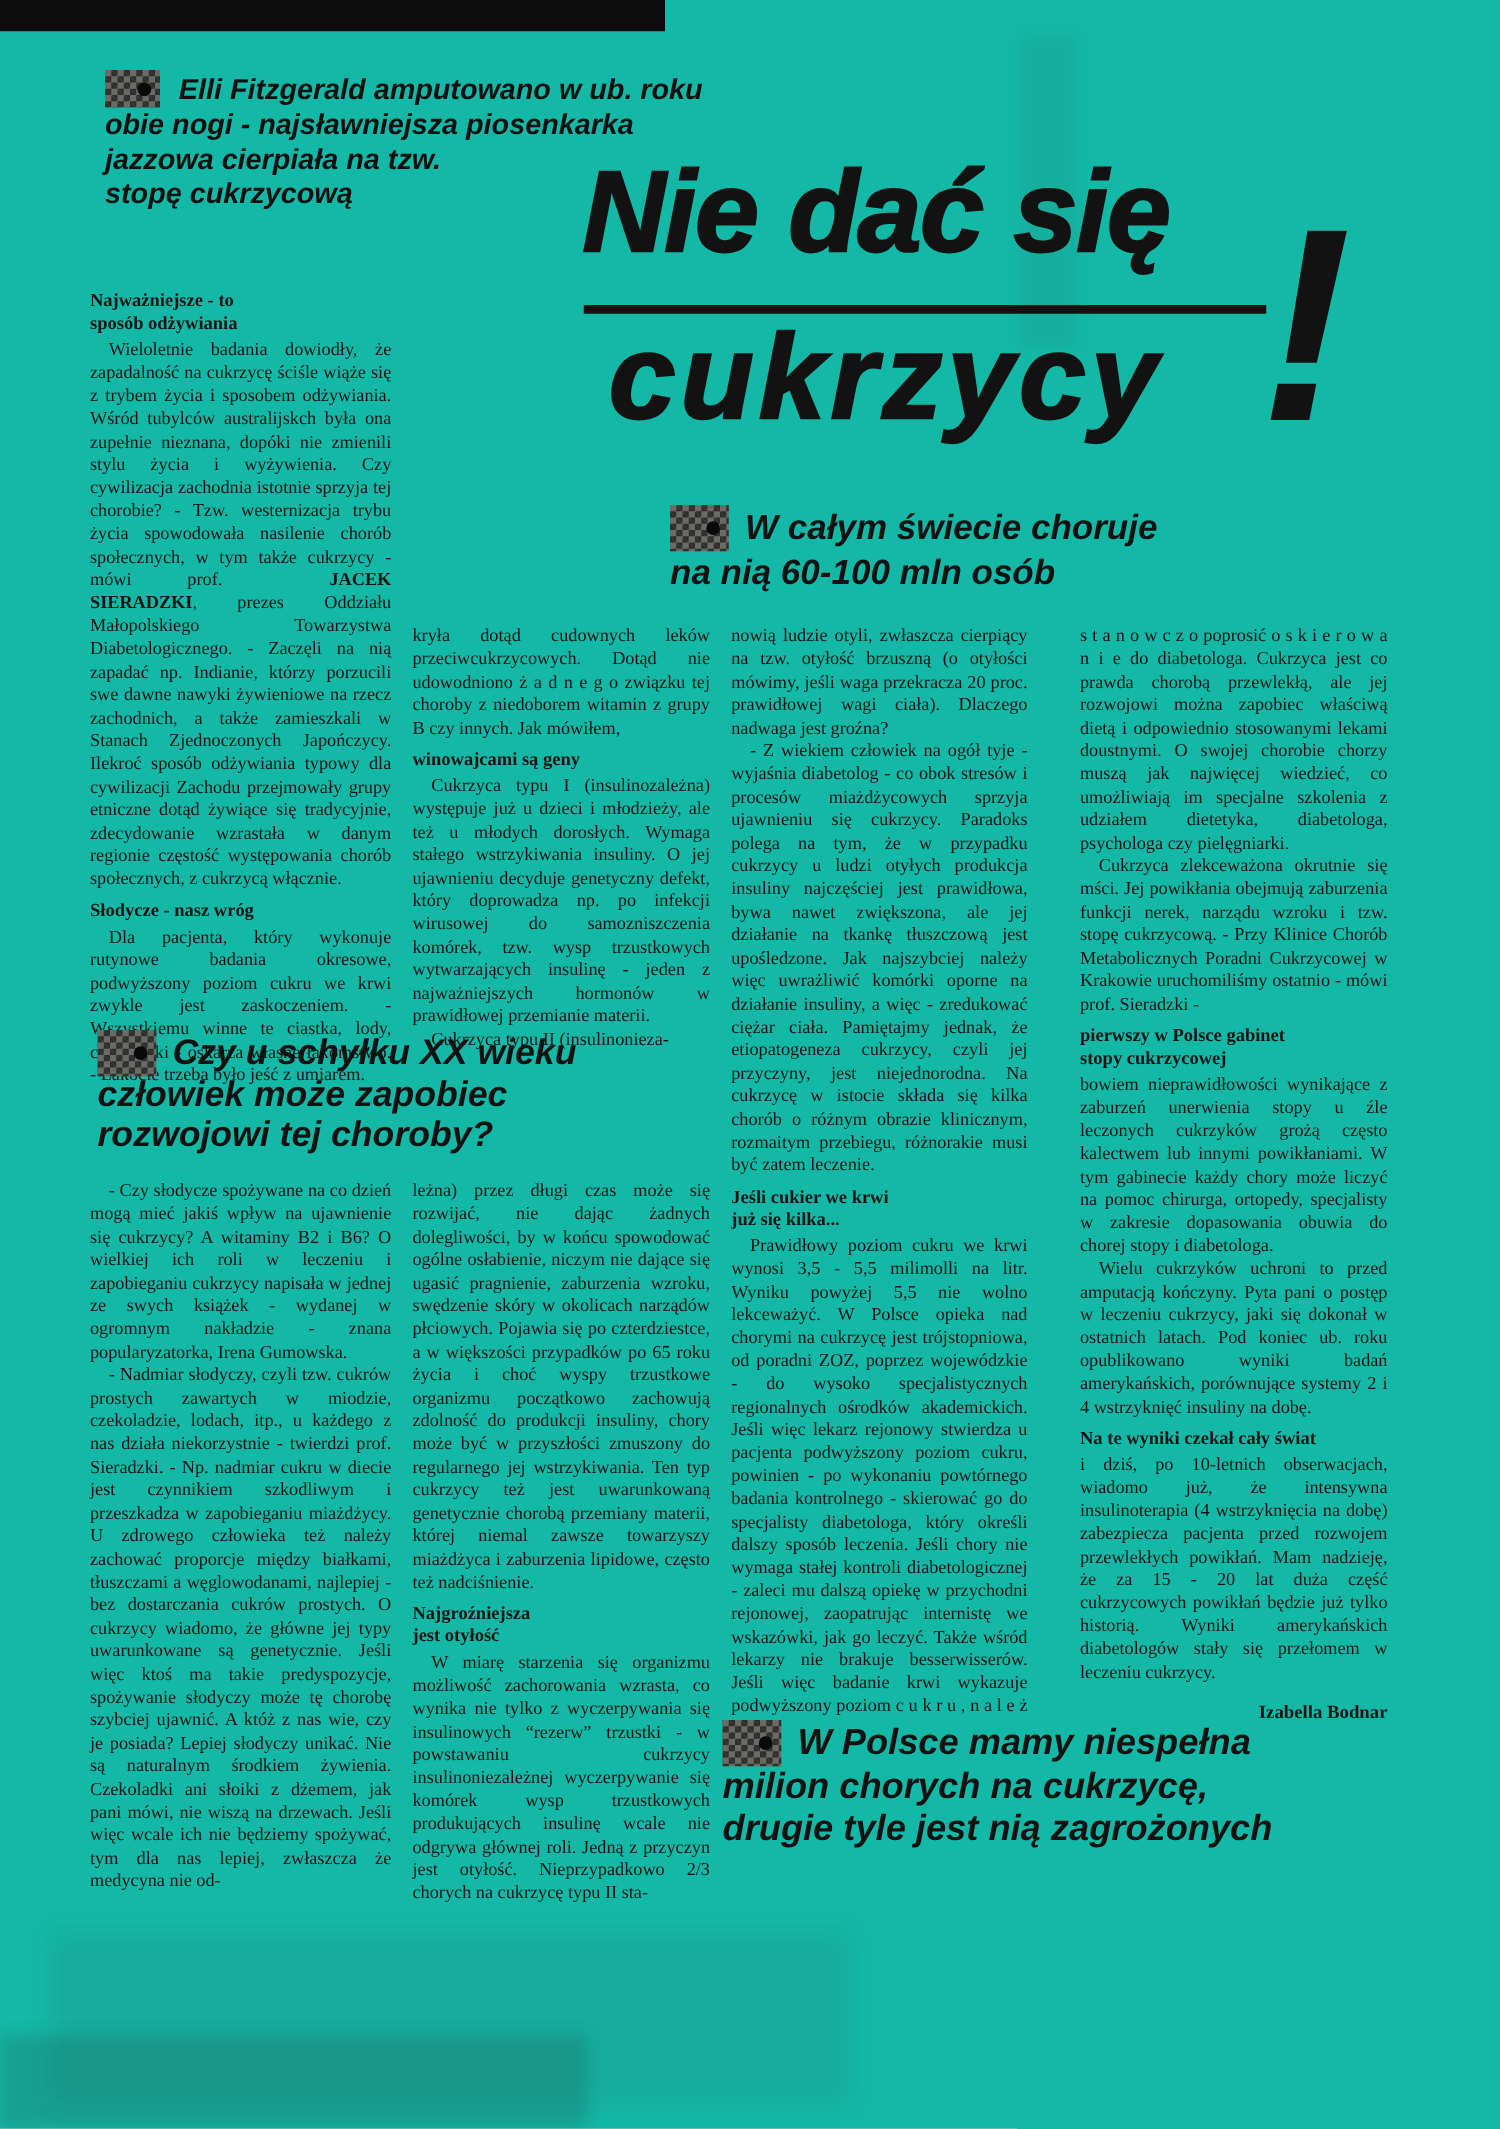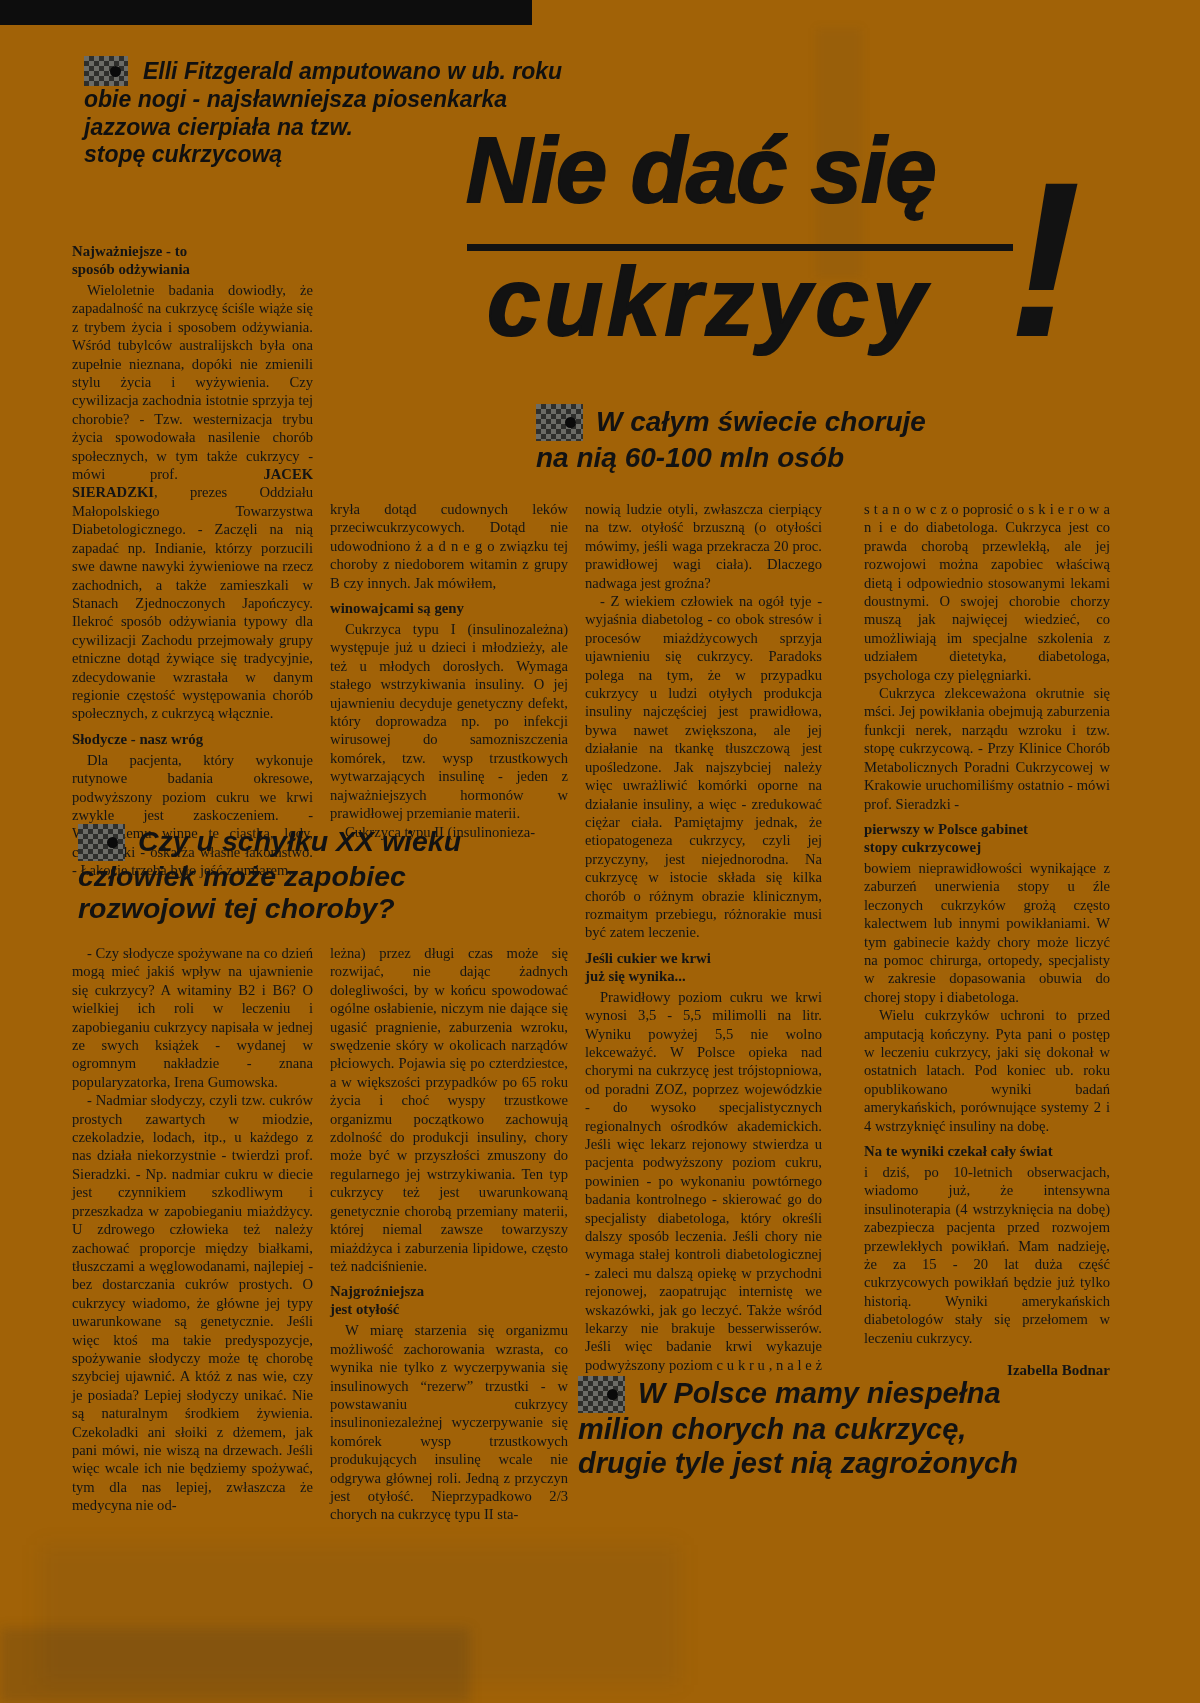--- a/index.html
+++ b/index.html
@@ -1,19 +1,19 @@
 <!DOCTYPE html>
 <html><head>
 <meta charset="utf-8">
 <style>
   * { margin:0; padding:0; box-sizing:border-box; }
   html,body { background:#c9c8c3; }
   .page {
     position:relative; width:1200px; height:1703px; margin:0 auto;
-    background:#a16207; overflow:hidden;
+    background:#14b8a6; overflow:hidden;
     font-family:"Liberation Serif", serif; color:#141414;
   }
   .topbar { position:absolute; left:0; top:0; width:532px; height:25px; background:#0d0d0d; }
 
   
   .ghost { position:absolute; pointer-events:none; }
   .g1 { left:816px; top:28px; width:46px; height:250px; background:rgba(60,60,55,0.07); filter:blur(5px); }
   .g2 { left:40px; top:1545px; width:640px; height:140px; background:rgba(50,50,45,0.08); filter:blur(10px); }
   .g3 { left:0; top:1628px; width:470px; height:75px; background:rgba(40,40,36,0.16); filter:blur(6px); }
 
@@ -67,21 +67,21 @@
   }
 
   .col {
     position:absolute; font-family:"Liberation Serif", serif;
     font-size:14.6px; line-height:18.4px; text-align:justify; color:#141414;
   }
   .col p { margin:0; text-indent:15px; }
   .col p.ni { text-indent:0; }
   .col h4 { margin:7px 0 3px; font-size:14.8px; line-height:18px; font-weight:700; text-align:left; }
   .col h4 .hl { display:block; }
-  .col1top h4:first-child { margin-top:12px; }
+  .col1top h4:first-child { margin-top:2px; }
   .bold-name { font-weight:700;margin-left:41px; }
   .byline { margin-top:14px; text-align:right; font-weight:700; font-size:15px; }
 
   .col1top    { left:72px;  top:230px; width:241px; }
   .col1bottom { left:72px;  top:944px; width:241px; }
   .col2top    { left:330px; top:500px; width:238px; }
   .col2bottom { left:330px; top:944px; width:238px; }
   .col3       { left:585px; top:500px; width:237px; }
   .col4       { left:864px; top:500px; width:246px; }
 </style>
@@ -148,21 +148,21 @@
         <span class="hl">jest otyłość</span>
       </h4>
     <p>W miarę starzenia się organizmu możliwość zachorowania wzrasta, co wynika nie tylko z wyczerpywania się insulinowych “rezerw” trzustki - w powstawaniu cukrzycy insulinoniezależnej wyczerpywanie się komórek wysp trzustkowych produkujących insulinę wcale nie odgrywa głównej roli. Jedną z przyczyn jest otyłość. Nieprzypadkowo 2/3 chorych na cukrzycę typu II sta-</p>
   </section>
 
   <section class="col col3">
     <p class="ni">nowią ludzie otyli, zwłaszcza cierpiący na tzw. otyłość brzuszną (o otyłości mówimy, jeśli waga przekracza 20 proc. prawidłowej wagi ciała). Dlaczego nadwaga jest groźna?</p>
     <p>- Z wiekiem człowiek na ogół tyje - wyjaśnia diabetolog - co obok stresów i procesów miażdżycowych sprzyja ujawnieniu się cukrzycy. Paradoks polega na tym, że w przypadku cukrzycy u ludzi otyłych produkcja insuliny najczęściej jest prawidłowa, bywa nawet zwiększona, ale jej działanie na tkankę tłuszczową jest upośledzone. Jak najszybciej należy więc uwrażliwić komórki oporne na działanie insuliny, a więc - zredukować ciężar ciała. Pamiętajmy jednak, że etiopatogeneza cukrzycy, czyli jej przyczyny, jest niejednorodna. Na cukrzycę w istocie składa się kilka chorób o różnym obrazie klinicznym, rozmaitym przebiegu, różnorakie musi być zatem leczenie.</p>
     <h4>
         <span class="hl">Jeśli cukier we krwi</span>
-        <span class="hl">już się wynika...</span>
+        <span class="hl">już się kilka...</span>
       </h4>
     <p>Prawidłowy poziom cukru we krwi wynosi 3,5 - 5,5 milimolli na litr. Wyniku powyżej 5,5 nie wolno lekceważyć. W Polsce opieka nad chorymi na cukrzycę jest trójstopniowa, od poradni ZOZ, poprzez wojewódzkie - do wysoko specjalistycznych regionalnych ośrodków akademickich. Jeśli więc lekarz rejonowy stwierdza u pacjenta podwyższony poziom cukru, powinien - po wykonaniu powtórnego badania kontrolnego - skierować go do specjalisty diabetologa, który określi dalszy sposób leczenia. Jeśli chory nie wymaga stałej kontroli diabetologicznej - zaleci mu dalszą opiekę w przychodni rejonowej, zaopatrując internistę we wskazówki, jak go leczyć. Także wśród lekarzy nie brakuje besserwisserów. Jeśli więc badanie krwi wykazuje podwyższony poziom c u k r u ,  n a l e ż y</p>
   </section>
 
   <section class="col col4">
     <p class="ni">s t a n o w c z o  poprosić o s k i e r o w a n i e  do diabetologa. Cukrzyca jest co prawda chorobą przewlekłą, ale jej rozwojowi można zapobiec właściwą dietą i odpowiednio stosowanymi lekami doustnymi. O swojej chorobie chorzy muszą jak najwięcej wiedzieć, co umożliwiają im specjalne szkolenia z udziałem dietetyka, diabetologa, psychologa czy pielęgniarki.</p>
     <p>Cukrzyca zlekceważona okrutnie się mści. Jej powikłania obejmują zaburzenia funkcji nerek, narządu wzroku i tzw. stopę cukrzycową. - Przy Klinice Chorób Metabolicznych Poradni Cukrzycowej w Krakowie uruchomiliśmy ostatnio - mówi prof. Sieradzki -</p>
     <h4>
         <span class="hl">pierwszy w Polsce gabinet</span>
         <span class="hl">stopy cukrzycowej</span>

